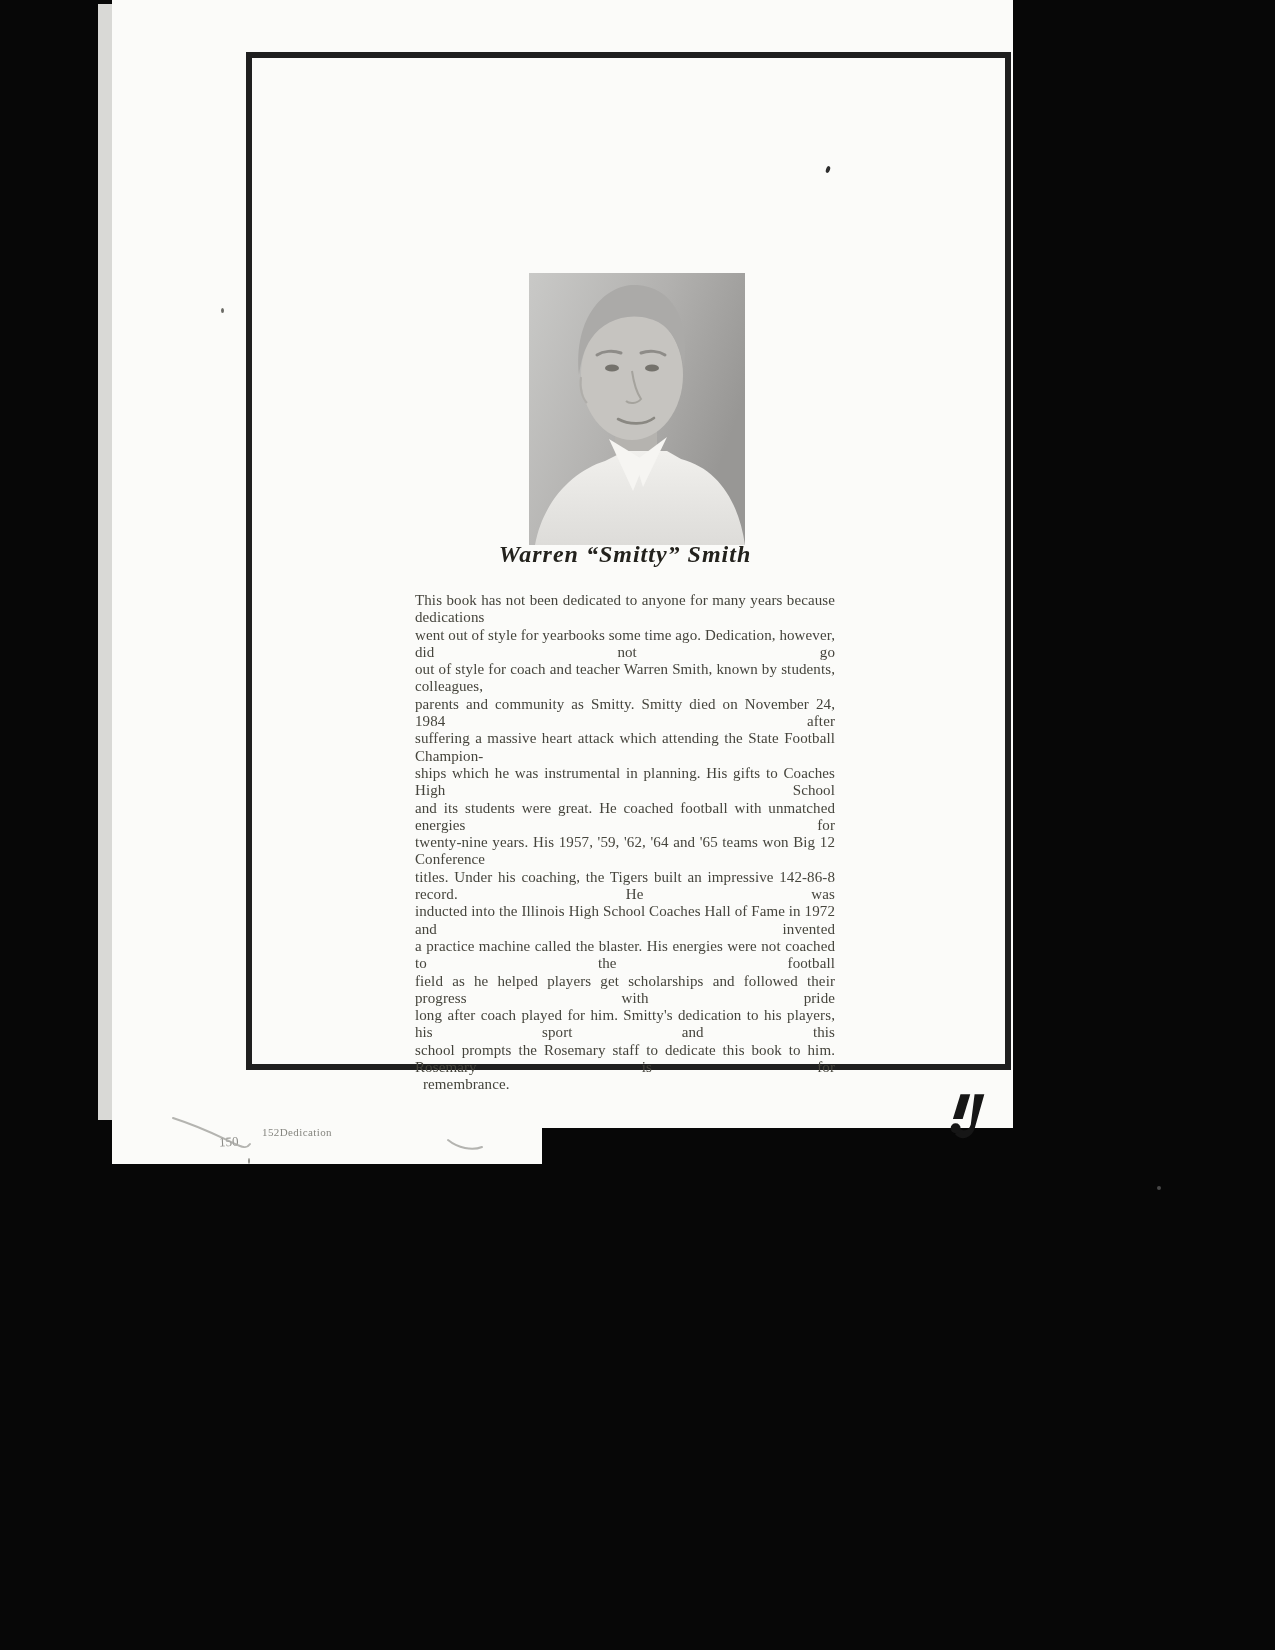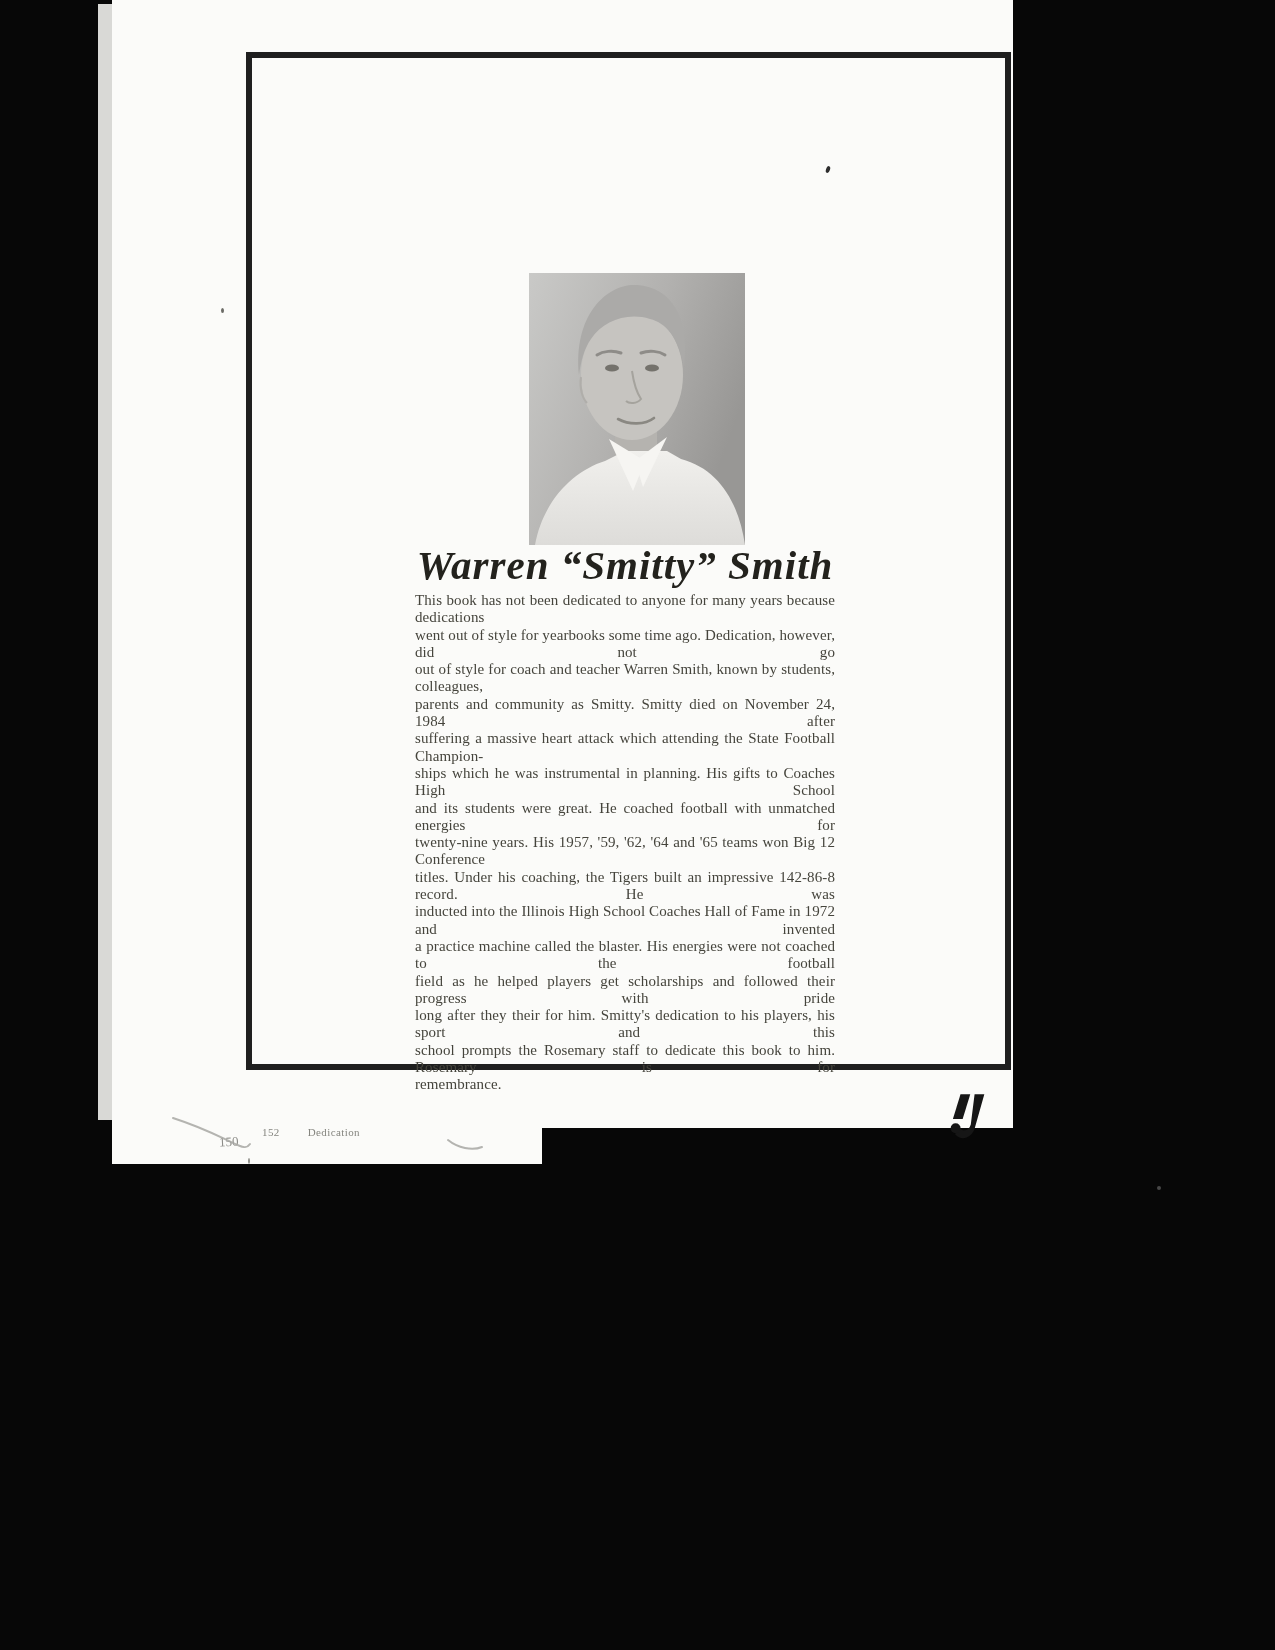--- a/index.html
+++ b/index.html
@@ -8,27 +8,27 @@
   .page-under{position:absolute;left:98px;top:4px;width:18px;height:1116px;background:#d9d9d6;}
   .page{position:absolute;background:#fbfbf9;}
   .page-left-tall{left:112px;top:0;width:430px;height:1164px;}
   .page-main{left:112px;top:0;width:901px;height:1128px;}
   .frame{position:absolute;left:246px;top:52px;width:765px;height:1018px;
          border:6px solid #1f1f1f;box-sizing:border-box;background:#fbfbf9;}
   .photo{position:absolute;left:277px;top:215px;width:216px;height:272px;overflow:hidden;}
   .photo svg{display:block;width:100%;height:100%;}
   .title{position:absolute;left:153px;top:483px;width:440px;margin:0;text-align:center;
          font-family:"Liberation Serif",serif;font-style:italic;font-weight:700;
-         font-size:41px;letter-spacing:1px;color:#23221d;}
+         font-size:24px;letter-spacing:1px;color:#23221d;}
   .body{position:absolute;left:163px;top:534px;width:420px;color:#45443c;
         font-size:15px;line-height:17.3px;word-spacing:-0.5px;letter-spacing:0.1px;}
   .bline{text-align:justify;text-align-last:justify;}
-  .bline:last-child{text-align-last:left;}
+  .bline:last-child{text-align-last:left;margin-left:8px;}
   .folio{position:absolute;left:262px;top:1126px;font-size:11px;color:#85857f;letter-spacing:0.4px;}
-  .folio .num{margin-right:28px;text-align:right;}
+  .folio .num{margin-right:0;text-align:right;}
   .handwritten{position:absolute;left:219px;top:1134px;font-size:13px;color:#8c8c88;
                transform:rotate(-3deg);font-family:"Liberation Serif",serif;}
   .pencil-marks{position:absolute;left:160px;top:1108px;width:340px;height:56px;}
   .logo{position:absolute;left:946px;top:1092px;width:42px;height:52px;}
   .speck{position:absolute;border-radius:50%;}
   .speck-a{left:826px;top:166px;width:4px;height:7px;background:#2e2e2e;transform:rotate(18deg);}
   .speck-b{left:221px;top:308px;width:3px;height:5px;background:#6b6b66;}
   .speck-c{left:1157px;top:1186px;width:4px;height:4px;background:#474747;}
   .speck-d{left:248px;top:1158px;width:2px;height:6px;background:#8e8e89;}
 </style>
@@ -81,21 +81,21 @@
         <div class="bline">out of style for coach and teacher Warren Smith, known by students, colleagues,</div>
         <div class="bline">parents and community as Smitty. Smitty died on November 24, 1984 after</div>
         <div class="bline">suffering a massive heart attack which attending the State Football Champion-</div>
         <div class="bline">ships which he was instrumental in planning. His gifts to Coaches High School</div>
         <div class="bline">and its students were great. He coached football with unmatched energies for</div>
         <div class="bline">twenty-nine years. His 1957, '59, '62, '64 and '65 teams won Big 12 Conference</div>
         <div class="bline">titles. Under his coaching, the Tigers built an impressive 142-86-8 record. He was</div>
         <div class="bline">inducted into the Illinois High School Coaches Hall of Fame in 1972 and invented</div>
         <div class="bline">a practice machine called the blaster. His energies were not coached to the football</div>
         <div class="bline">field as he helped players get scholarships and followed their progress with pride</div>
-        <div class="bline">long after they their for him. Smitty's dedication to his players, his sport and this</div>
+        <div class="bline">long after coach played for him. Smitty's dedication to his players, his sport and this</div>
         <div class="bline">school prompts the Rosemary staff to dedicate this book to him. Rosemary is for</div>
         <div class="bline">remembrance.</div>
       </div>
   </div>
 
   <div class="folio">
     <span class="num">152</span><span>Dedication</span>
   </div>
 
   <div class="handwritten">150</div>

